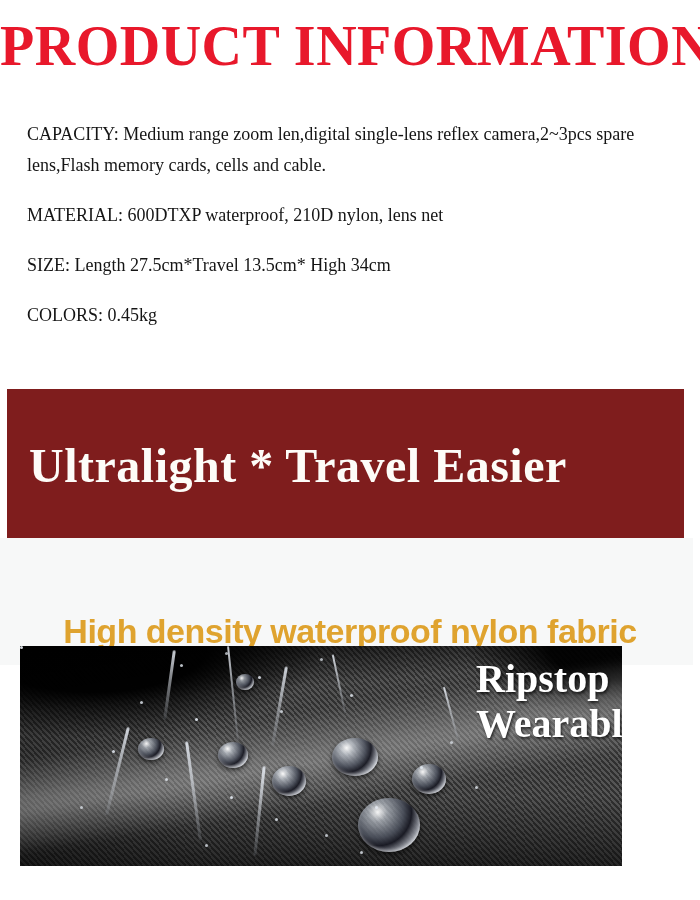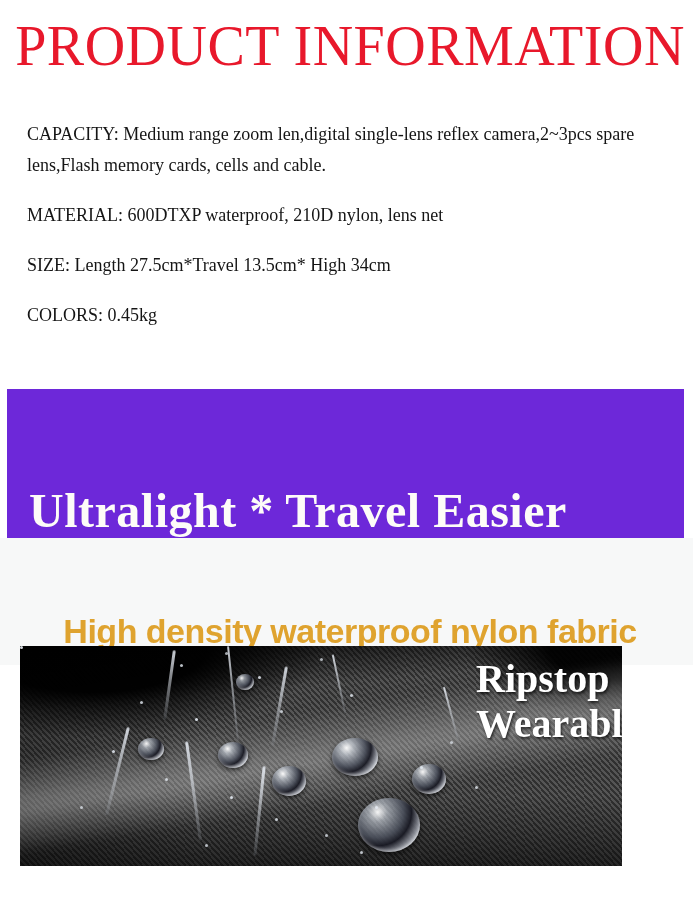--- a/index.html
+++ b/index.html
@@ -9,21 +9,21 @@
     background:#ffffff;
     font-family:"Liberation Serif", serif;
     position:relative;
     overflow:hidden;
   }
 
   
   .page-title {
     position:absolute; top:14px; left:0; width:700px;
     text-align:center;
-    font-size:56px; font-weight:normal; letter-spacing:0.5px;
+    font-size:56px; font-weight:bold; letter-spacing:0.5px;
     white-space:nowrap;
   }
 
   
   .specs {
     position:absolute; top:119px; left:27px; width:680px;
     font-size:18px; color:#151515;
   }
   .specs p { margin:0 0 19px 0; line-height:31px; }
 
@@ -121,21 +121,21 @@
 
 <div class="page-title" style="color: rgb(232, 24, 43);">PRODUCT INFORMATION</div>
 
 <div class="specs" style="color: rgb(21, 21, 21);">
   <p>CAPACITY: Medium range zoom len,digital single-lens reflex camera,2~3pcs spare lens,Flash memory cards, cells and cable.</p>
   <p>MATERIAL: 600DTXP waterproof, 210D nylon, lens net</p>
   <p>SIZE: Length 27.5cm*Travel 13.5cm* High 34cm</p>
   <p>COLORS: 0.45kg</p>
 </div>
 
-<div class="promo-banner" style="background: #6d28d9; align-items: flex-end;">
+<div class="promo-banner" style="background: #7f1d1d;">
   <span class="promo-banner-text" style="color: rgb(253, 252, 248);">Ultralight * Travel Easier</span>
 </div>
 
 <div class="light-band"></div>
 
 <div class="fabric-headline" style="color: rgb(223, 163, 47);">High density waterproof nylon fabric</div>
 
 <div class="fabric-photo">
   <div class="fabric-fold-highlight"></div>
 

